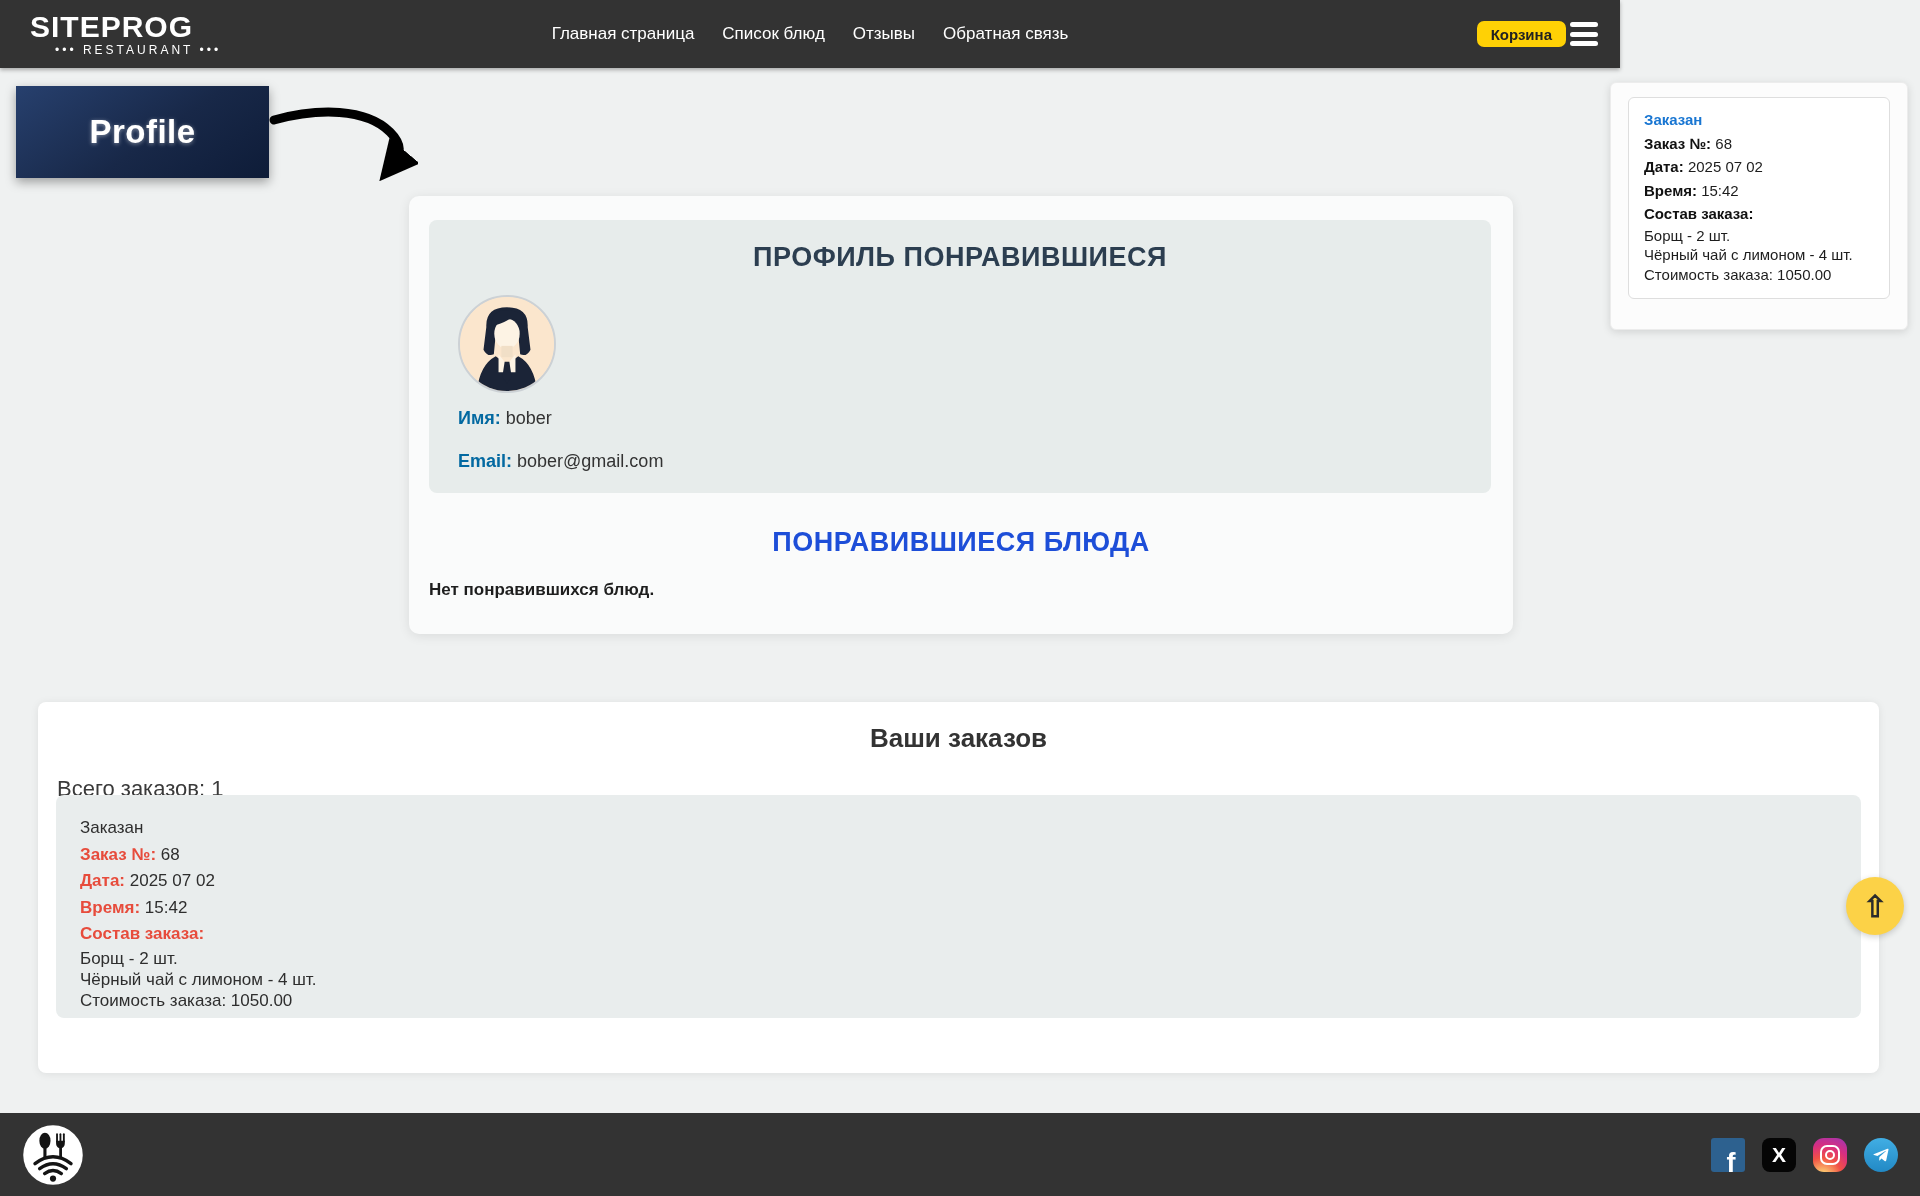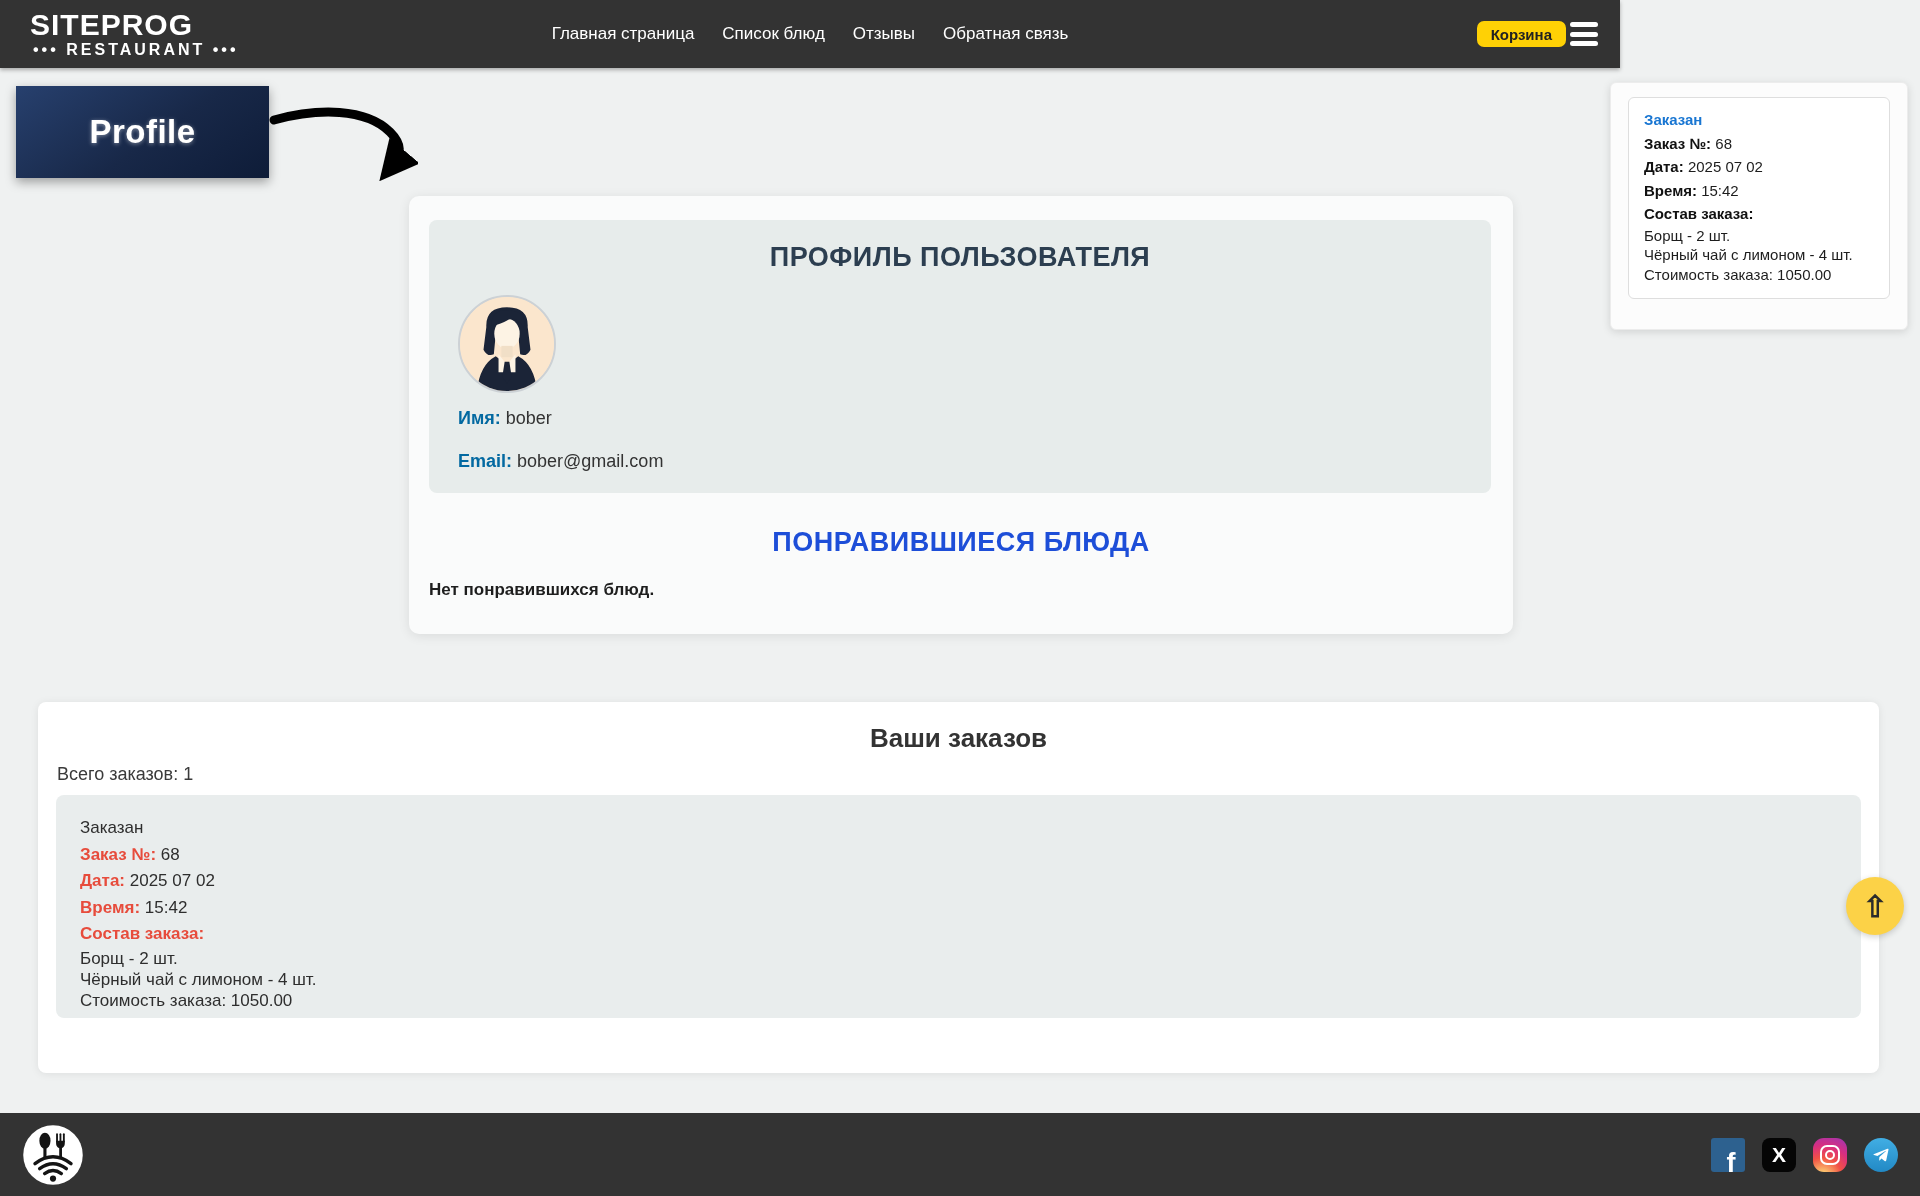--- a/index.html
+++ b/index.html
@@ -4,21 +4,21 @@
 <style>
   * { margin:0; padding:0; box-sizing:border-box; }
   html,body { width:1920px; height:1196px; overflow:hidden; }
   body { font-family:"Liberation Sans", sans-serif; background:#eff1f1; position:relative; color:#2f2f2f; }
 
   
   .header { position:absolute; top:0; left:0; width:1620px; height:68px; background:#333333;
             display:flex; align-items:center; box-shadow:0 2px 4px rgba(0,0,0,.3); z-index:10; }
   .logo { margin-left:30px; color:#fff; }
   .logo-title { font-size:30px; font-weight:bold; letter-spacing:1px; line-height:30px; }
-  .logo-sub { font-size:16px; font-weight:bold; letter-spacing:3px; margin-top:1px; margin-left:3px; }
+  .logo-sub { font-size:12px; font-weight:normal; letter-spacing:3px; margin-top:1px; margin-left:25px; }
   .nav { position:absolute; left:50%; transform:translateX(-50%); display:flex; gap:28px; }
   .nav a { color:#fff; text-decoration:none; font-size:17px; cursor:pointer; white-space:nowrap; }
   .header-right { position:absolute; right:22px; display:flex; align-items:center; gap:4px; }
   .cart-btn { background:#ffd105; color:#222; border:none; border-radius:7px; font-weight:bold;
               font-size:15px; padding:5px 14px; height:26px; cursor:pointer; font-family:inherit; }
   .burger { width:28px; height:24px; display:flex; flex-direction:column; justify-content:space-between; cursor:pointer; }
   .burger span { display:block; height:5px; background:#fff; border-radius:2.5px; }
 
   
   .profile-badge { position:absolute; left:16px; top:86px; width:253px; height:92px;
@@ -53,21 +53,21 @@
        border:1px solid #dedede; border-radius:6px; padding:10px 15px; font-size:15px; color:#1d1d1d; }
   .s-line { line-height:23.5px; }
   .s-items { line-height:19.5px; }
   .status-blue { color:#1976d2; font-weight:bold; }
   .black-lbl { font-weight:bold; color:#111; }
 
   
   .orders-card { position:absolute; left:38px; top:702px; width:1841px; height:371px;
        background:#ffffff; border-radius:8px; box-shadow:0 1px 8px rgba(0,0,0,.08); }
   .orders-title { padding-top:21px; text-align:center; font-size:26px; font-weight:bold; color:#333; }
-  .orders-count { position:absolute; left:19px; top:62px; font-size:18px; color:#3a3a3a; }
+  .orders-count { position:absolute; left:19px; top:74px; font-size:22px; color:#3a3a3a; }
   .order-box { position:absolute; left:18px; top:93px; width:1805px; height:223px;
        background:#e9eded; border-radius:8px; padding:20px 24px; font-size:17px; color:#2e2e2e; }
   .o-line { line-height:26.5px; }
   .o-items { line-height:21px; }
   .red-lbl { color:#e74c3c; font-weight:bold; }
 
   
   .scroll-top { position:absolute; left:1846px; top:877px; width:58px; height:58px; border-radius:50%;
        background:#fcd247; display:flex; align-items:center; justify-content:center;
        font-size:30px; font-weight:bold; color:#2b2b2b; cursor:pointer;
@@ -120,21 +120,21 @@
   <defs>
     <marker id="ah" markerWidth="4.4" markerHeight="4.4" refX="2.2" refY="2.2" orient="auto">
       <path d="M0 0 L4.4 2.2 L0 4.4 Z" fill="#000"></path>
     </marker>
   </defs>
   <path d="M 6 20 C 50 8, 98 8, 122 32 C 134 44 134 54 124 66" fill="none" stroke="#000" stroke-width="9" stroke-linecap="round" marker-end="url(#ah)"></path>
 </svg>
 
 <div class="profile-card">
   <div class="profile-inner">
-    <div class="profile-title">ПРОФИЛЬ ПОЛЬЗОВАТЕЛЯ</div>
+    <div class="profile-title">ПРОФИЛЬ ПОНРАВИВШИЕСЯ</div>
     <div class="avatar">
       <svg viewBox="0 0 100 100">
         <circle cx="50" cy="50" r="50" fill="#fbe6cd"></circle>
         <path d="M28 32 Q27 11 50 11 Q73 11 72 32 L75 56 Q71 64 64 61 L62 40 Q50 35 38 40 L36 61 Q29 64 25 56 Z" fill="#1b2437"></path>
         <ellipse cx="50" cy="39" rx="13.5" ry="16" fill="#fdf3e4"></ellipse>
         <path d="M33 30 Q34 13 52 14 Q71 15 68 33 Q61 20 52 24 Q40 31 33 30 Z" fill="#1b2437"></path>
         <rect x="44" y="52" width="12" height="12" fill="#f1dfc7"></rect>
         <path d="M18 100 Q21 72 38 63 L50 72 L62 63 Q79 72 82 100 Z" fill="#1b2437"></path>
         <path d="M41 61 L50 72 L59 61 L59 80 L41 80 Z" fill="#fdf3e4"></path>
         <path d="M47.5 69 L52.5 69 L55 85 L50 92 L45 85 Z" fill="#1b2437"></path>

